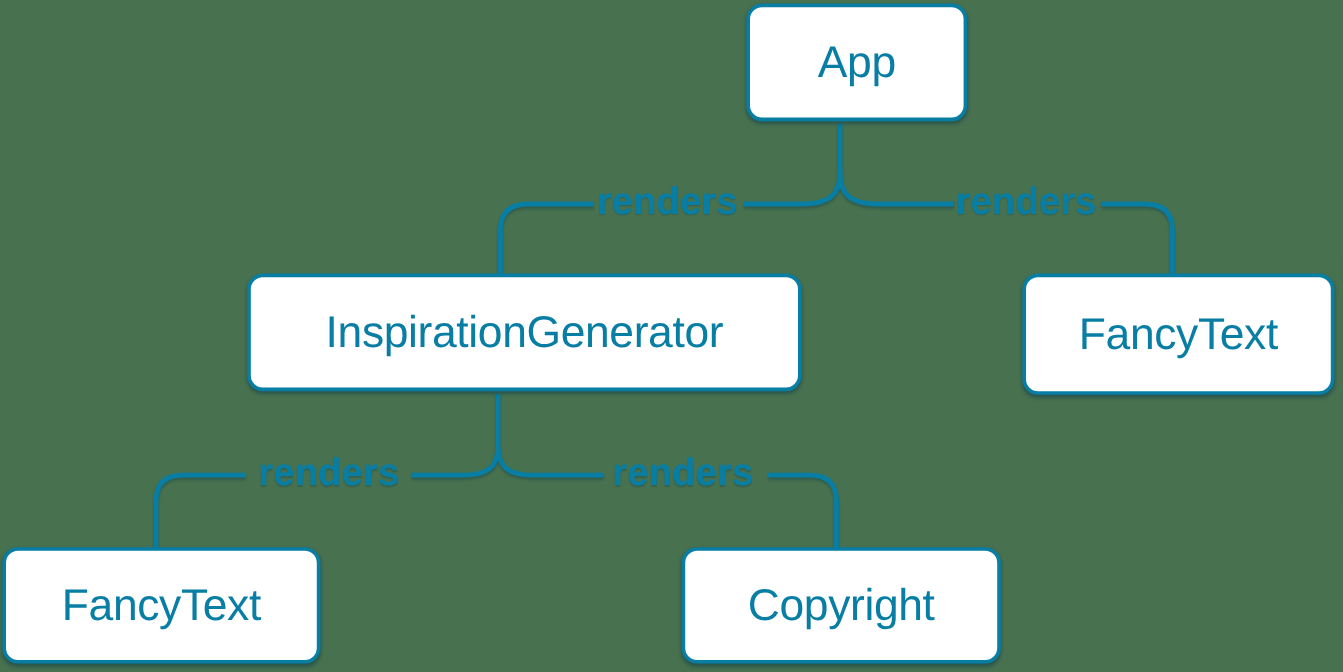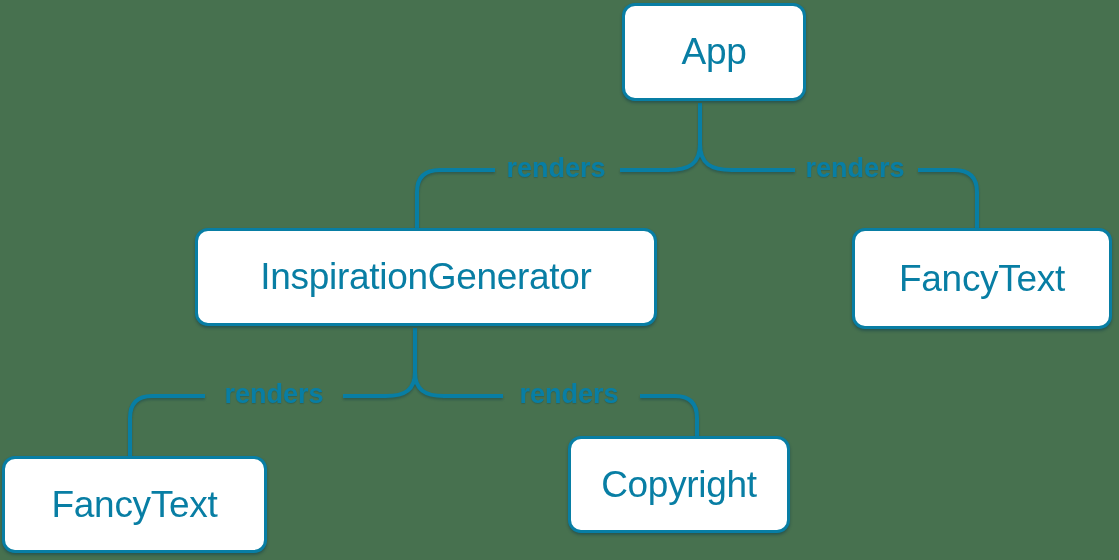--- a/index.html
+++ b/index.html
@@ -36,30 +36,30 @@
     display: flex;
     align-items: center;
     justify-content: center;
     font-size: 37px;
     font-weight: 500;
     letter-spacing: -0.3px;
     box-shadow: 0 2px 3px rgba(8, 54, 74, 0.45);
     white-space: nowrap;
   }
   .node-app        { left: 622px; top: 3px;   width: 184px; height: 98px; }
-  .node-ig         { left: 195px; top: 228px; width: 462px; height: 98px; }
+  .node-ig         { left: 206px; top: 228px; width: 462px; height: 98px; }
   .node-ft-right   { left: 852px; top: 228px; width: 260px; height: 101px; }
   .node-ft-left    { left: 2px;   top: 456px; width: 265px; height: 97px; }
-  .node-copyright  { left: 568px; top: 436px; width: 222px; height: 97px; }
+  .node-copyright  { left: 568px; top: 456px; width: 266px; height: 97px; }
 
   .edge-label {
     position: absolute;
     transform: translate(-50%, -50%);
     color: var(--color-accent, #087ea4);
-    font-size: 27px;
+    font-size: 32px;
     font-weight: 700;
     white-space: nowrap;
     text-shadow: 0 1px 1px rgba(8, 54, 74, 0.25);
   }
   .edge-label-0 { left: 556px; top: 168px; }
   .edge-label-1 { left: 855px; top: 168px; }
   .edge-label-2 { left: 274px; top: 394px; }
   .edge-label-3 { left: 569px; top: 394px; }
 </style>
 </head>

